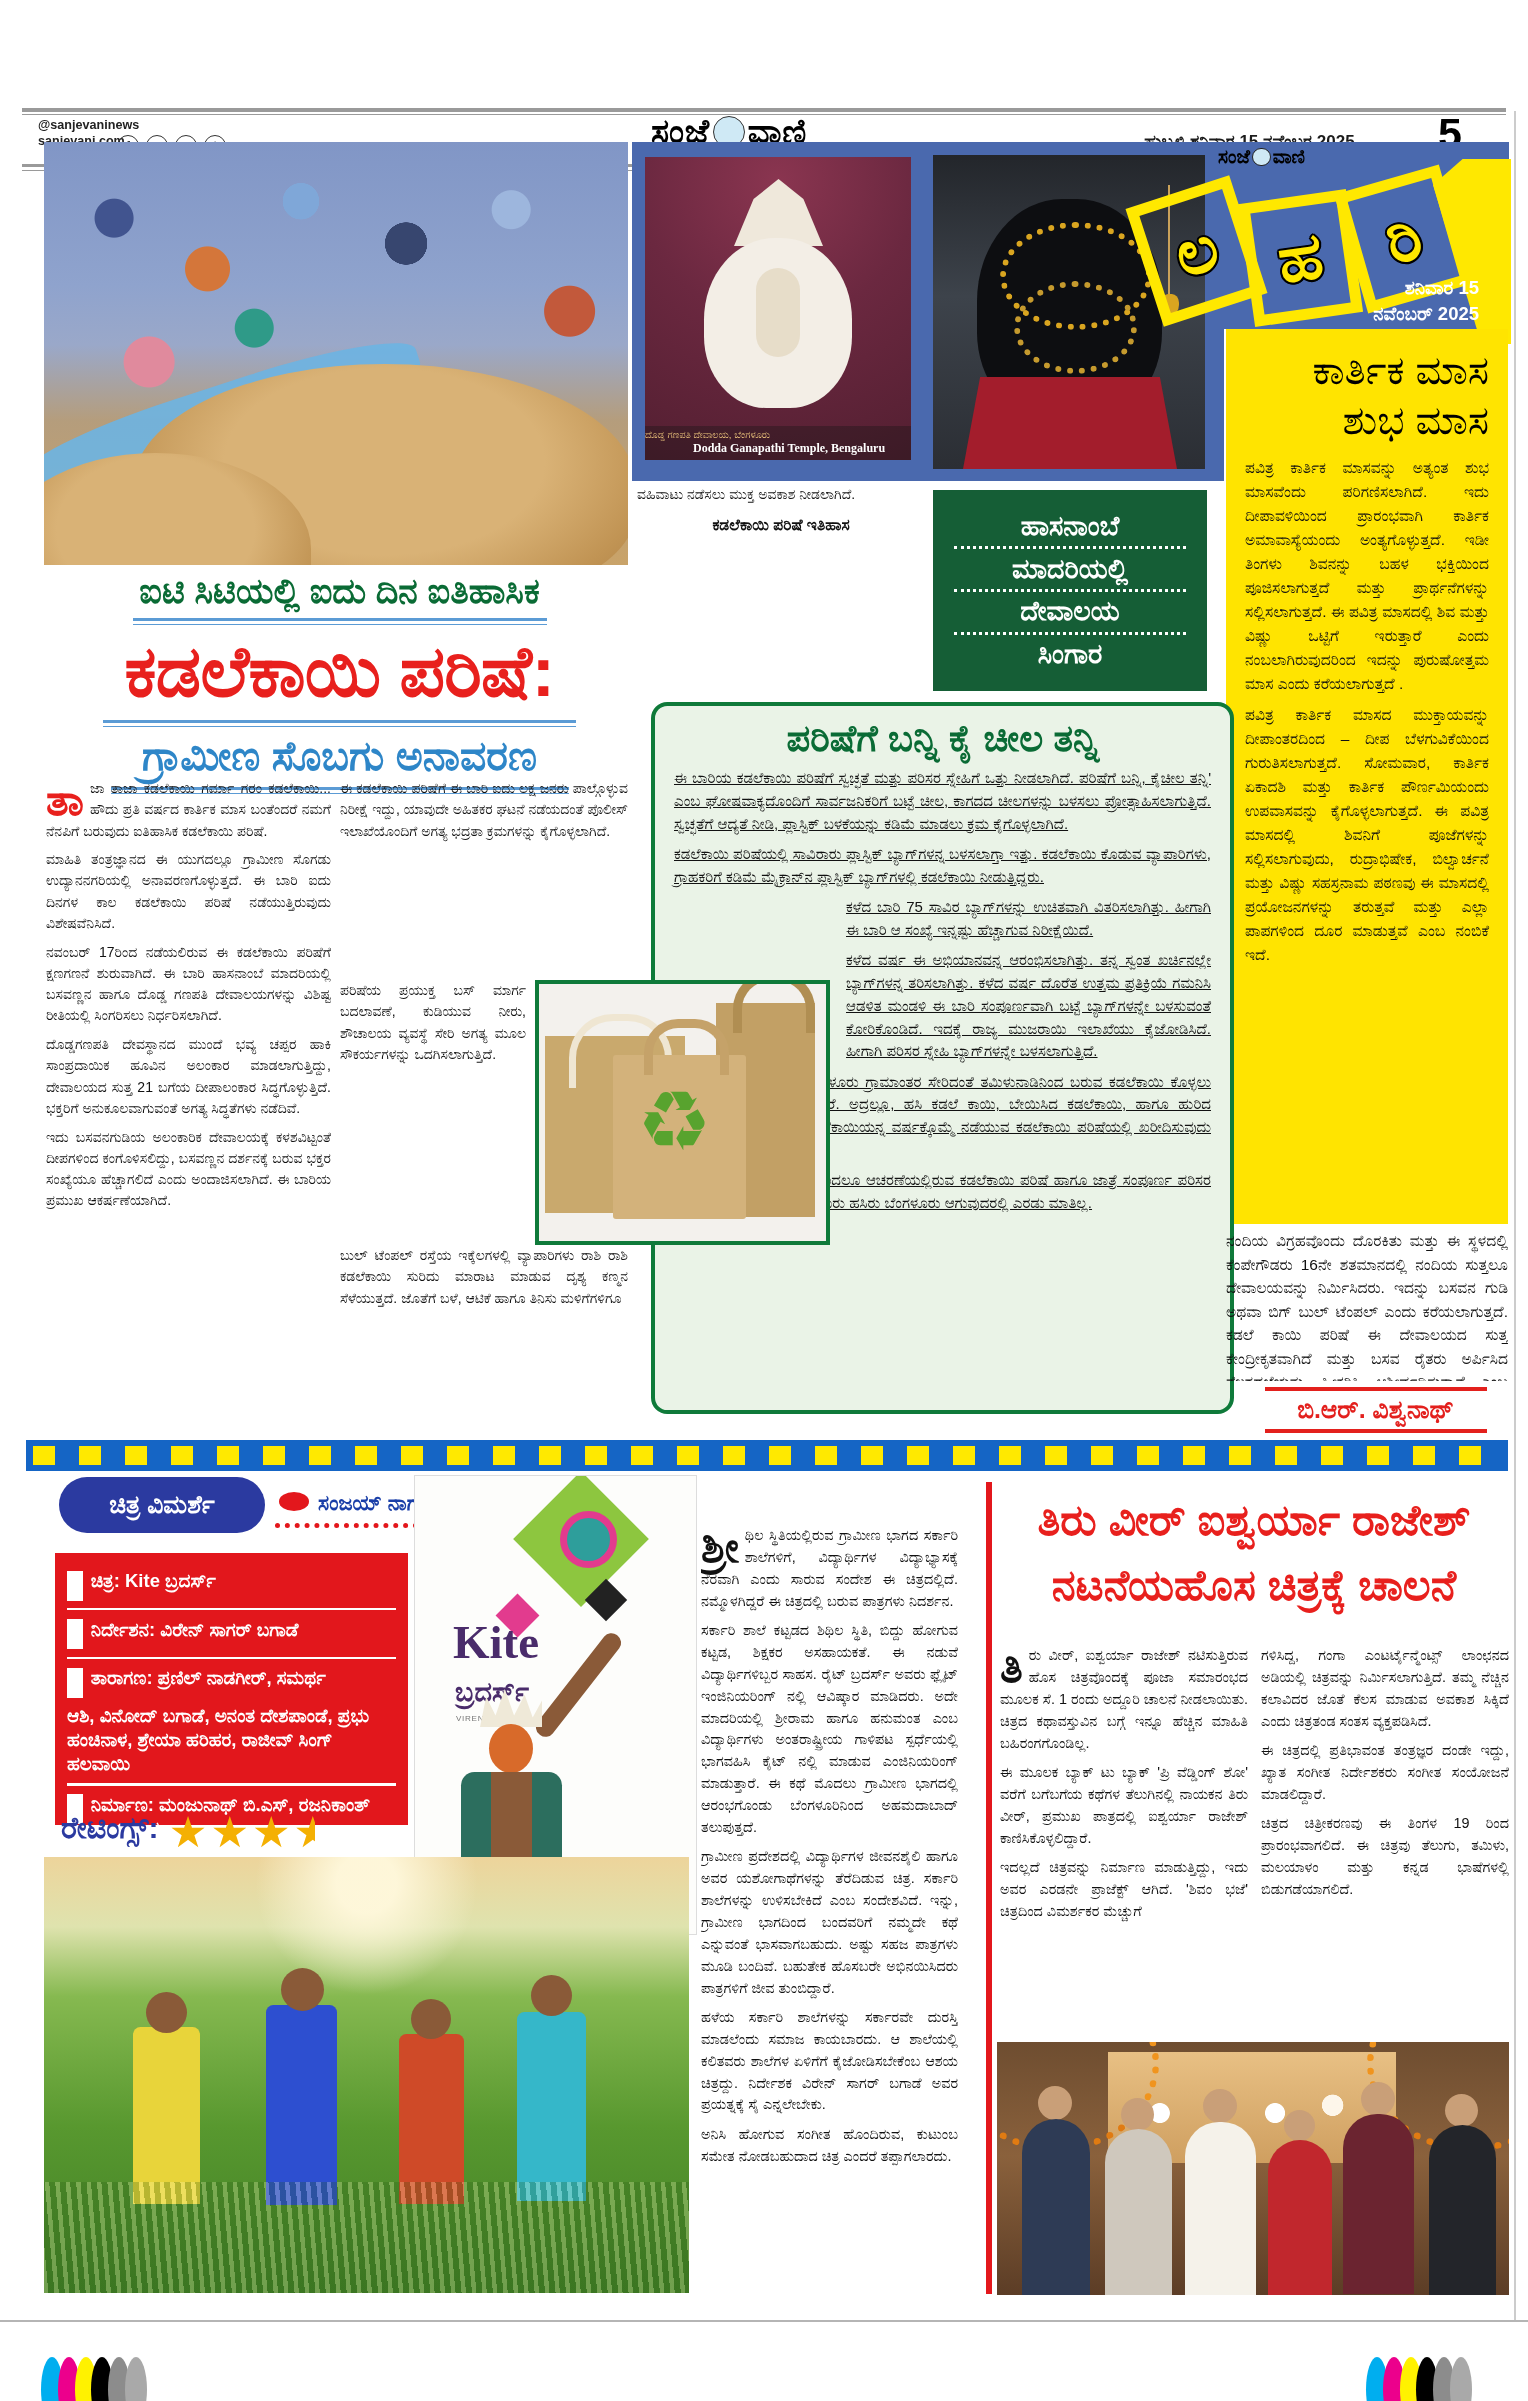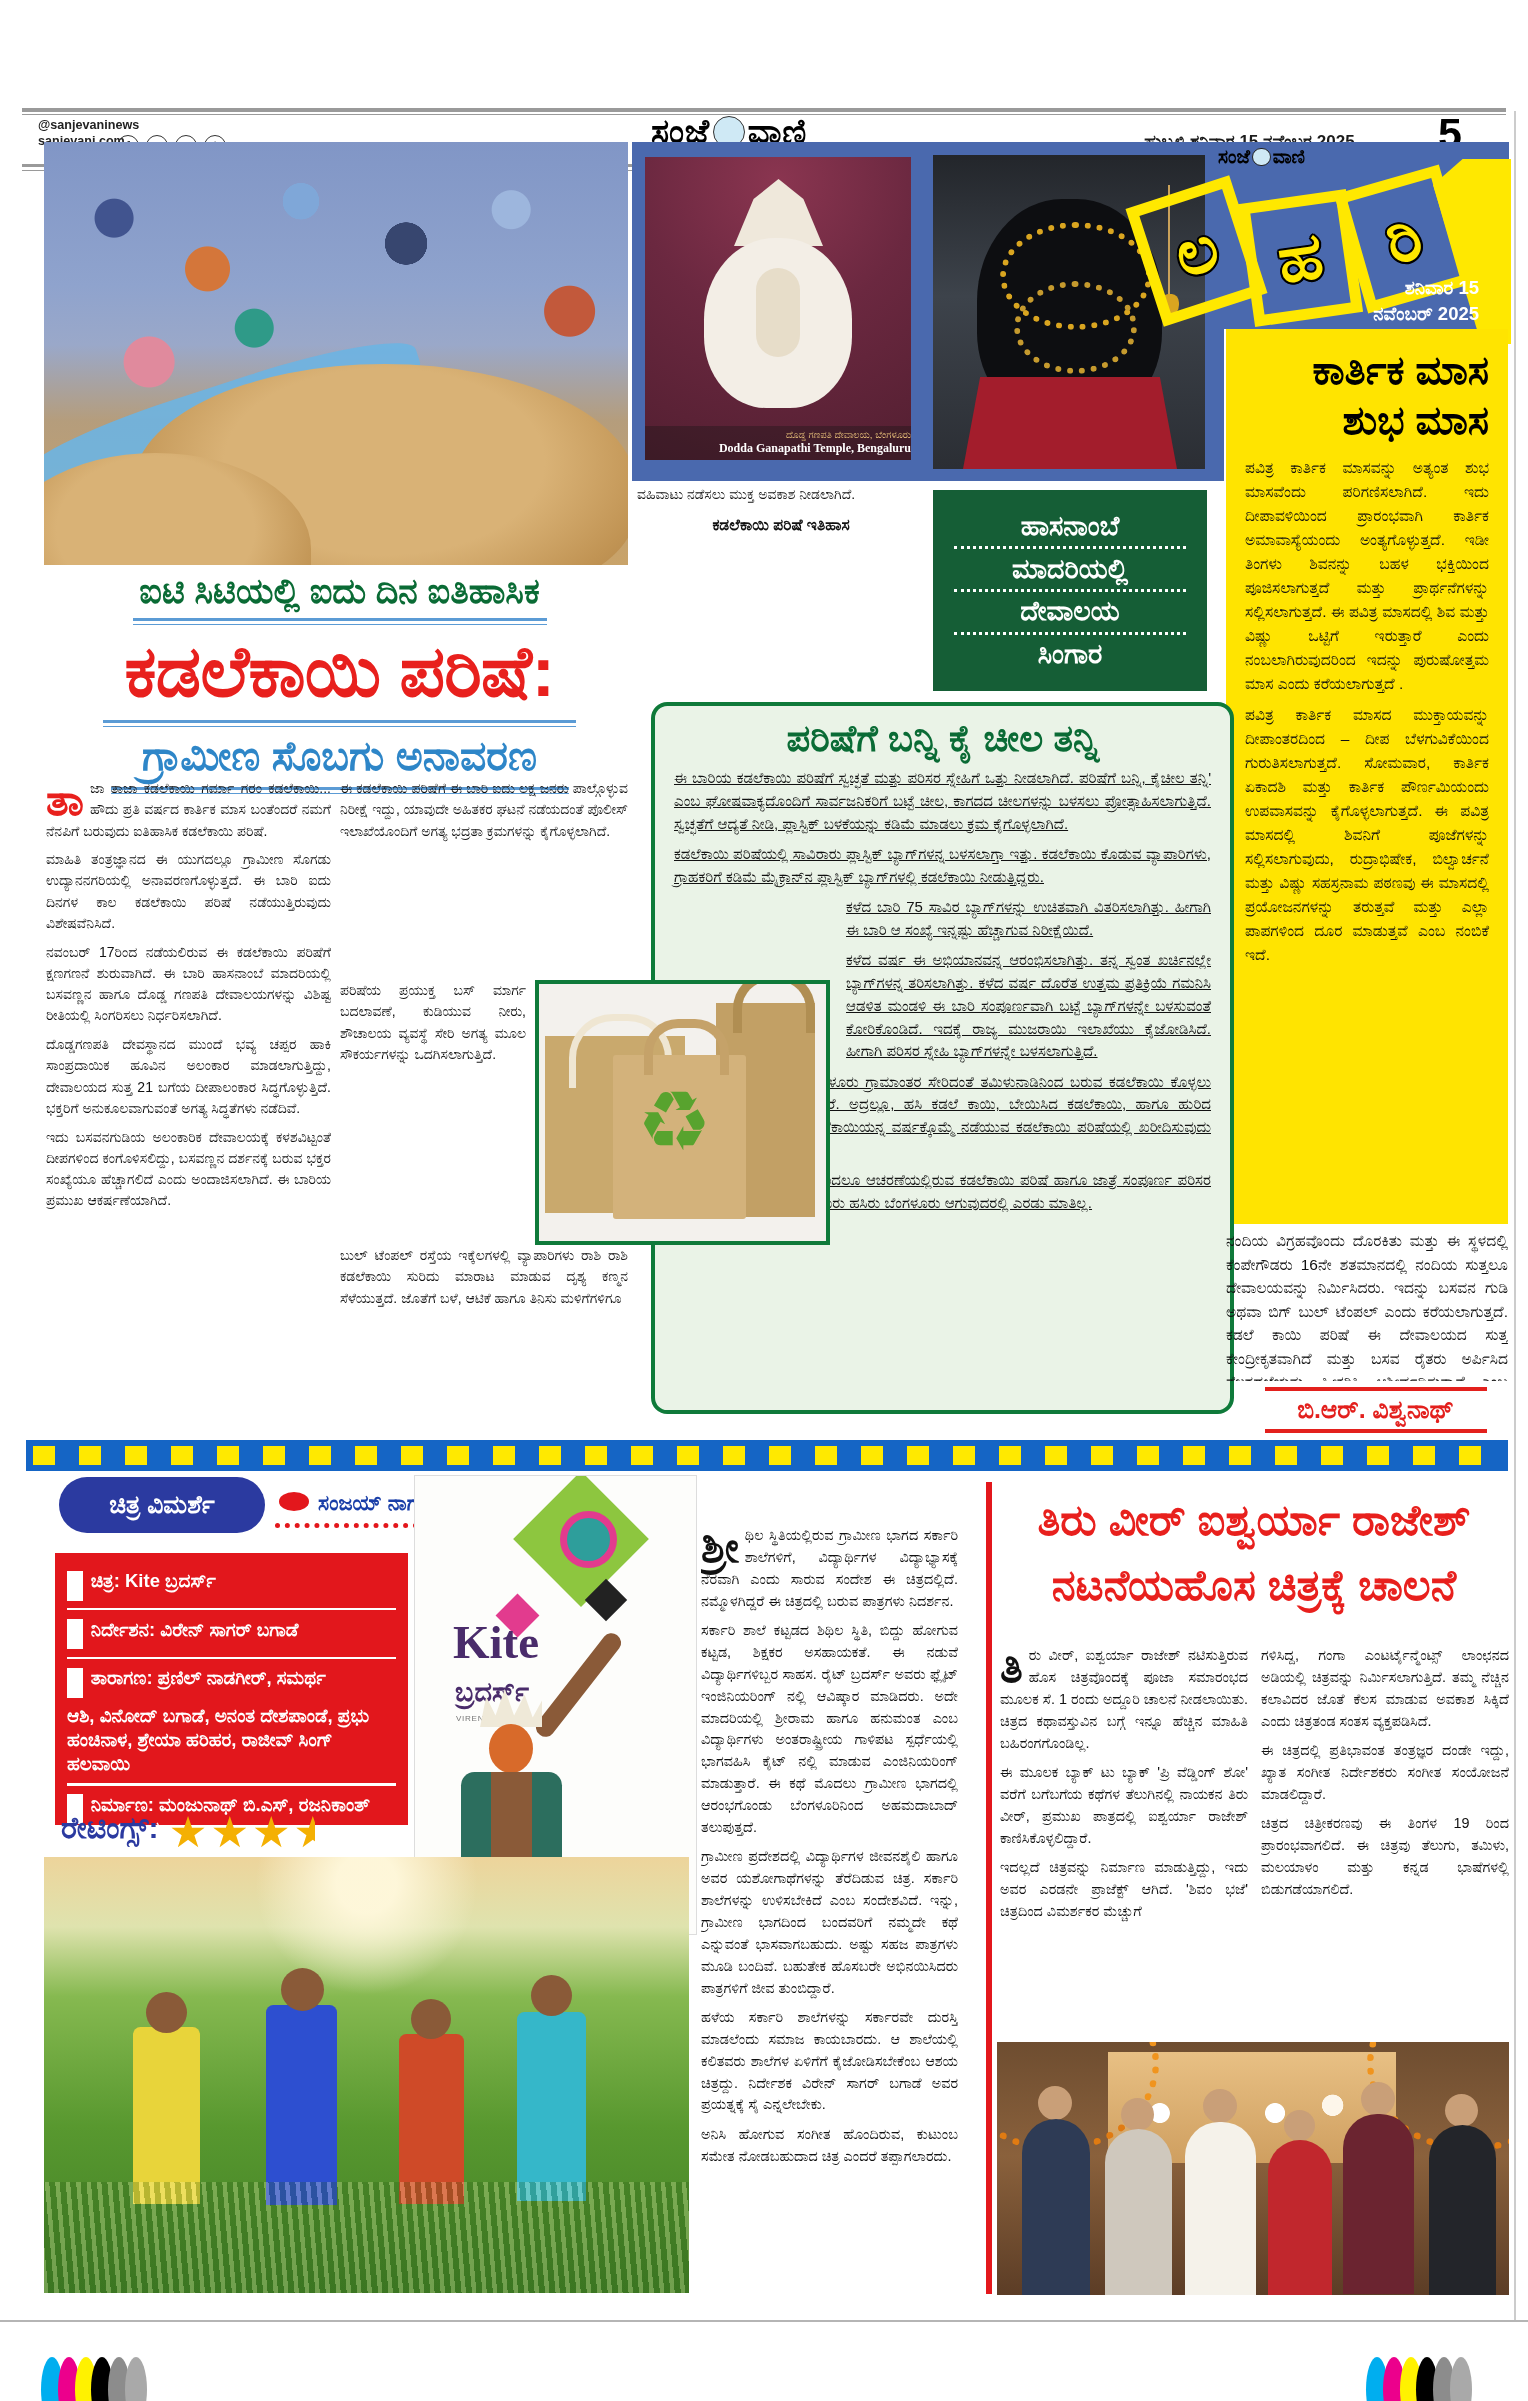--- a/index.html
+++ b/index.html
@@ -33,21 +33,21 @@
         border-radius:50% 50% 40% 40%;}
   .tarp{background:#6db4e2;border-radius:40%;transform:rotate(-18deg);opacity:.9;}
   .bluepanel{background:#4a69ae;}
   .ganesha{background:radial-gradient(circle at 50% 8%,#8a3550 0%,#6b2840 45%,#531f31 100%);}
   .idolbody{background:#f3eee6;border-radius:48% 48% 42% 42%;}
   .idolcrown{background:#efe8db;clip-path:polygon(50% 0,78% 30%,100% 100%,0 100%,22% 30%);}
   .nandi{background:linear-gradient(180deg,#23262b 0%,#3d434b 45%,#2b2e34 100%);}
   .bull{background:#0d0e11;border-radius:46% 46% 40% 40%;}
   .garland{border:6.7px dotted #d9a520;border-radius:50%;}
   .drape{background:#a31d2c;clip-path:polygon(8% 0,92% 0,100% 100%,0 100%);}
-  .capstrip{background:rgba(20,20,20,.35);color:#fff;text-align:right;}
+  .capstrip{background:rgba(20,20,20,.35);color:#fff;text-align:left;}
   .capkn{font-size:9.6px;color:#f0c87e;}
   .capen{font-size:12px;font-weight:bold;font-family:"Liberation Serif","DejaVu Serif",serif;padding-left:48px;}
   
   .lahari-small{font-size:19px;font-weight:900;color:#000;display:flex;align-items:center;gap:2.2px;}
   .dove2{display:inline-block;width:16.3px;height:16.3px;border-radius:50%;background:#cfe9f5;border:0.7px solid #222;}
   .lbox{width:87px;height:102px;border:11px solid #ffe800;display:flex;align-items:center;justify-content:center;}
   .lbox span{font-size:64px;font-weight:900;color:#ffe800;
      text-shadow:2.2px 0 #000,-2.2px 0 #000,0 2.2px #000,0 -2.2px #000,1.5px 1.5px #000,-1.5px -1.5px #000,1.5px -1.5px #000,-1.5px 1.5px #000;}
   .ldate{color:#fff;font-size:18.5px;font-weight:bold;text-align:right;line-height:1.4;}
   .chevron{background:#ffe800;clip-path:polygon(100% 0,100% 100%,62% 100%,0 14%,38% 0);}
@@ -71,21 +71,21 @@
   .greenbox{background:#eaf3e7;border:4.4px solid #0f7a3a;border-radius:16.3px;}
   .greenbox h2{color:#0a6b35;font-size:37px;font-weight:900;text-align:center;margin:12px 7.4px 7.4px;}
   .greenbox .bodytxt{font-size:15px;text-decoration:underline;}
   .indented{margin-left:172px !important;}
   
   .bagimg{background:#f3f1ed;border:4.4px solid #0f7a3a;}
   .bag{background:#cbaa6f;}
   .recycle{color:#58a32e;font-size:83px;line-height:1;}
   
   .yellowbox{background:#ffe400;}
-  .yellowbox h2{font-size:40px;font-weight:700;text-align:right;margin:16.3px 19px 6px;line-height:1.25;color:#000;}
+  .yellowbox h2{font-size:40px;font-weight:400;text-align:right;margin:16.3px 19px 6px;line-height:1.25;color:#000;}
   .yellowbox .bodytxt{font-size:15.5px;line-height:1.55;}
   
   .byline{color:#e3201d;font-weight:900;font-size:25px;text-align:center;}
   .redbar{background:#e3201d;height:3.7px;}
   
   .checker{background:#1565c5;display:flex;align-items:center;}
   .checker .in{height:19px;width:100%;margin:0 7.4px;
       background:repeating-linear-gradient(90deg,#ffe900 0 22px,#1565c5 22px 46px);}
   
   .pill{background:#2b3aa0;border-radius:41px;color:#fff;font-weight:900;font-size:25px;

